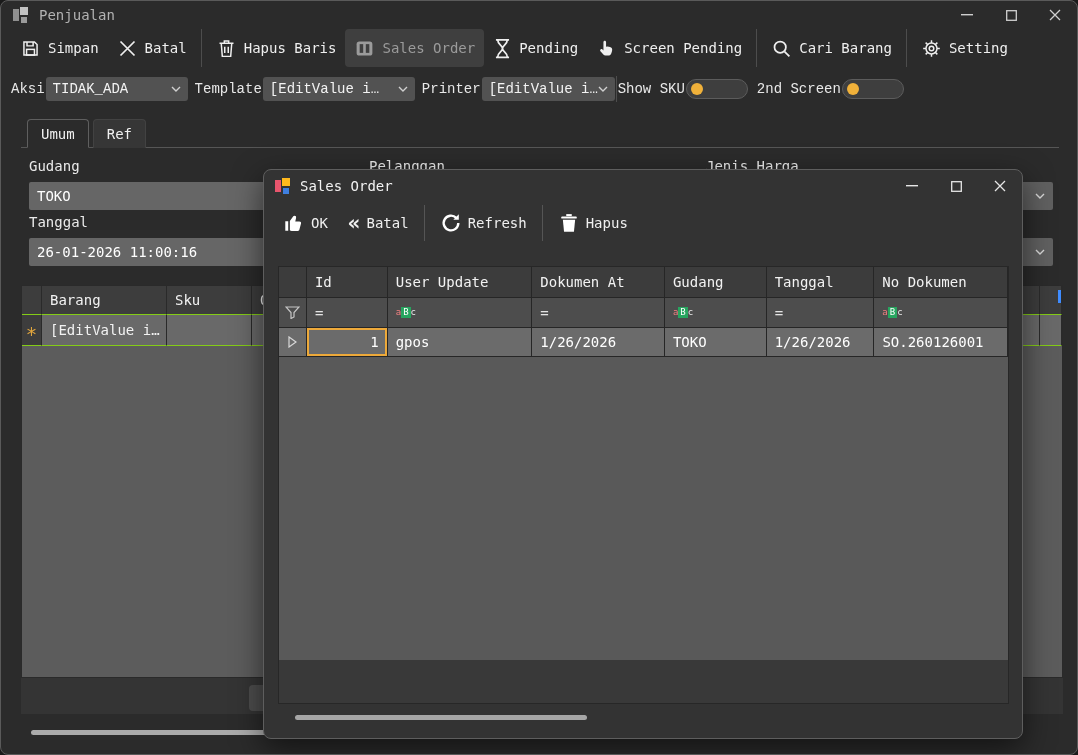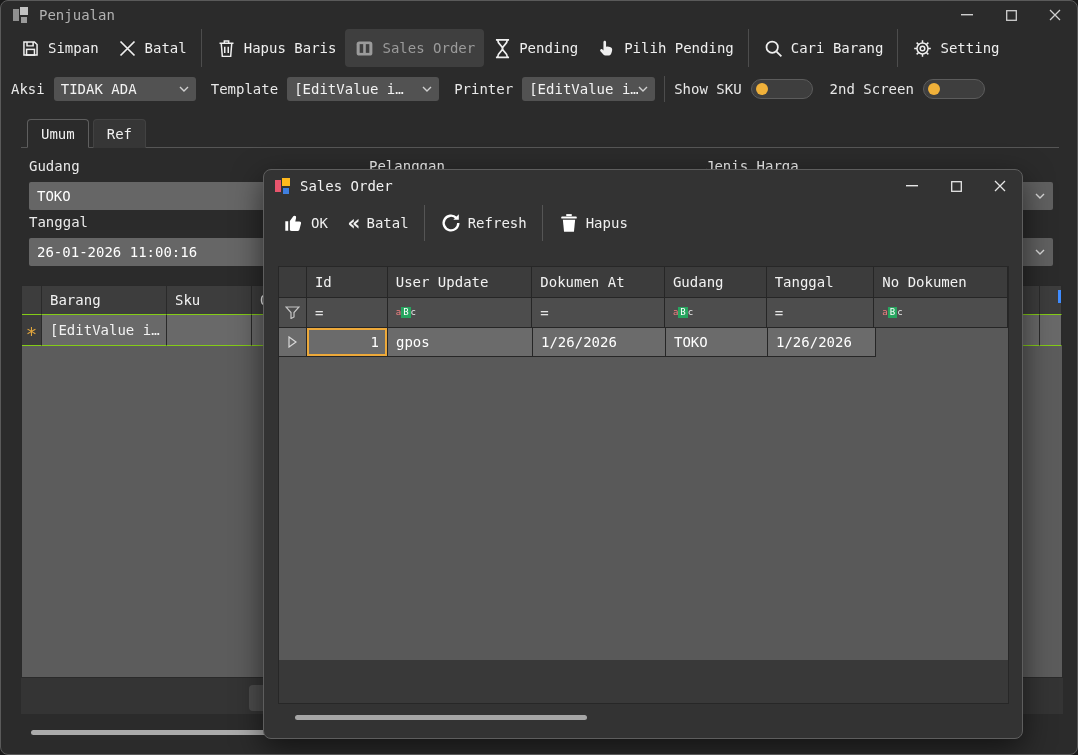--- a/index.html
+++ b/index.html
@@ -31,21 +31,21 @@
   .wc { width: 44px; height: 100%; display: flex; align-items: center; justify-content: center; }
   .wc svg { display: block; }
   
   .toolbar { height: 44px; display: flex; padding: 0 10px; }
   .tbtn { display: flex; align-items: center; gap: 7px; padding: 0 9px; height: 38px;
           color: #efefef; white-space: nowrap; border-radius: 4px; }
   .tbtn svg { display: block; }
   .tbtn.pressed { background: #3f3f3f; color: #9b9b9b; }
   .tsep { width: 1px; height: 38px; background: #4d4d4d; margin: 0 5px; flex: 0 0 auto; }
   
-  .optbar { height: 32px; display: flex; align-items: center; padding: 0 10px; gap: 9px; color: #e8e8e8; }
+  .optbar { height: 32px; display: flex; align-items: center; padding: 0 10px; gap: 1px; color: #e8e8e8; font-family: Liberation Mono, monospace; }
   .combo { height: 24px; background: #525252; border-radius: 3px; display: flex; align-items: center;
            padding: 0 7px; color: #f3f3f3; }
   .combo .cv { overflow: hidden; white-space: nowrap; text-align: right; }
   .combo svg { margin-left: auto; flex: 0 0 auto; }
   .osep { width: 1px; height: 26px; background: #4d4d4d; }
   .toggle { position: relative; width: 62px; height: 20px; background: #3e3e3e;
             border: 1px solid #5c5c5c; border-radius: 10px; flex: 0 0 auto; }
   .toggle .knob { position: absolute; left: 4px; top: 3px; width: 12px; height: 12px;
                   border-radius: 50%; background: #f0b13a; }
   
@@ -204,21 +204,21 @@
         </svg>
       </span>
       <span>Pending</span>
     </div>
     <div class="tbtn">
       <span>
         <svg width="21" height="21" viewBox="0 0 24 24" fill="#efefef">
           <path d="M10 3c.8 0 1.5.7 1.5 1.5V10l1.2-.2c3 0 5.8 1 5.8 3.2 0 1.5-.6 3.5-1.2 4.9-.5 1.2-1.7 2.1-3 2.1h-3.5c-.9 0-1.8-.4-2.4-1.1l-3.3-3.7c-.5-.6-.5-1.5.1-2.1.6-.6 1.6-.6 2.2 0l1.1 1.1V4.5C8.5 3.7 9.2 3 10 3z"></path>
         </svg>
       </span>
-      <span>Pilih Pending</span>
+      <span>Screen Pending</span>
     </div>
     <div class="tsep"></div>
     <div class="tbtn">
       <span>
         <svg width="21" height="21" viewBox="0 0 24 24" fill="none" stroke="#efefef" stroke-width="2">
           <circle cx="10.5" cy="10.5" r="6.5"></circle>
             <path d="M15.5 15.5L21 21"></path>
         </svg>
       </span>
       <span>Cari Barang</span>
@@ -432,20 +432,21 @@
               <path d="M1 1l7 5-7 5z" fill="none" stroke="#d8d8d8" stroke-width="1.2"></path>
             </svg>
         </div>
         <div class="dg-cell c-id" style="padding:0">
           <span class="id-focus">1</span>
         </div>
         <div class="dg-cell c-user">gpos</div>
         <div class="dg-cell c-upd">1/26/2026</div>
         <div class="dg-cell c-gud">TOKO</div>
         <div class="dg-cell c-tgl">1/26/2026</div>
+        <div class="dg-cell c-dok">SO.260126001</div>
       </div>
       <div class="dg-bodyfill"></div>
     </div>
 
     <div class="dlg-footer"></div>
     <div class="hscroll-dlg"></div>
   </div>
 
 </div>
 

